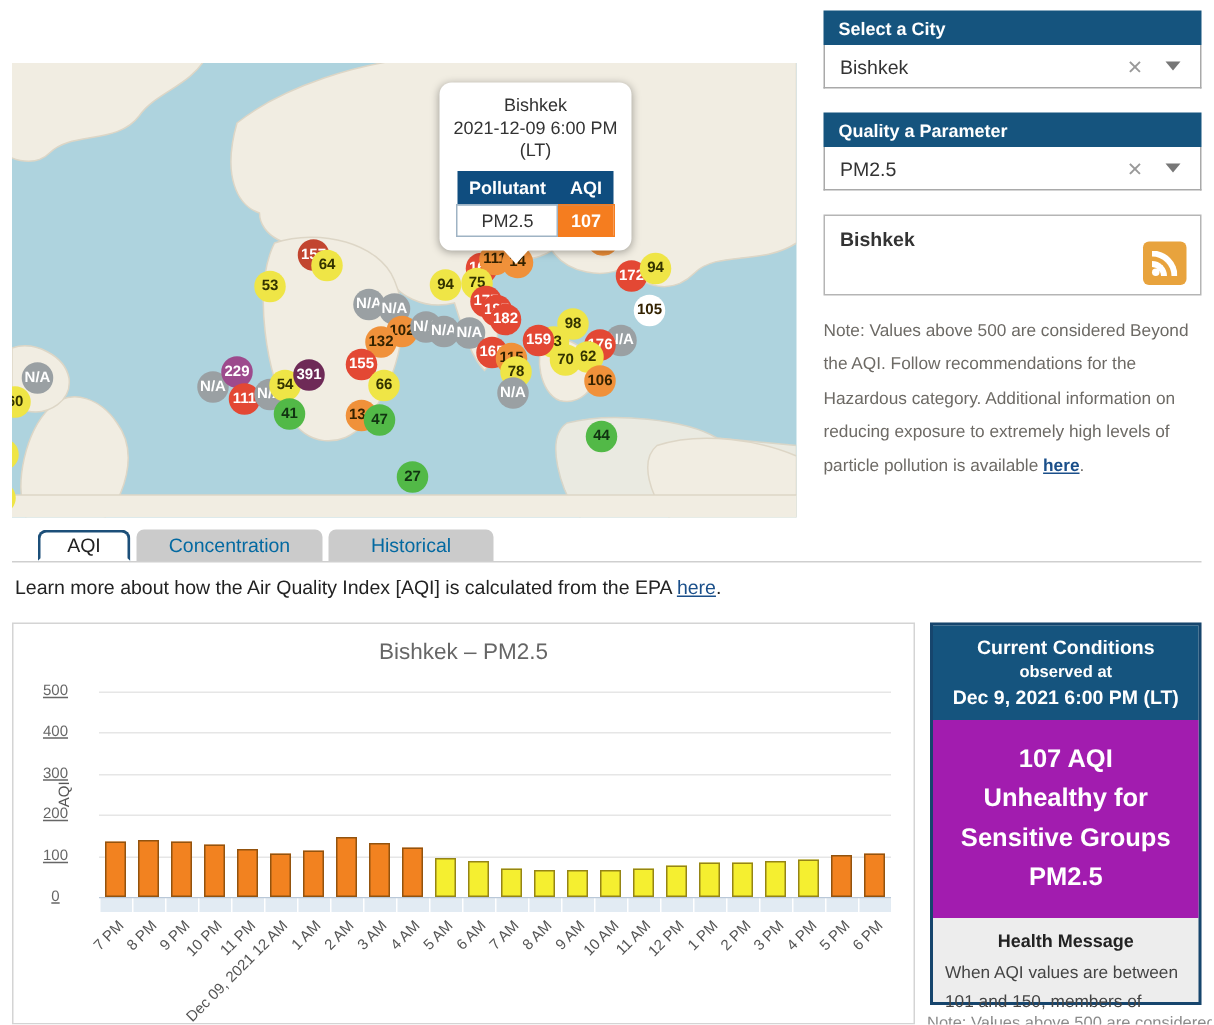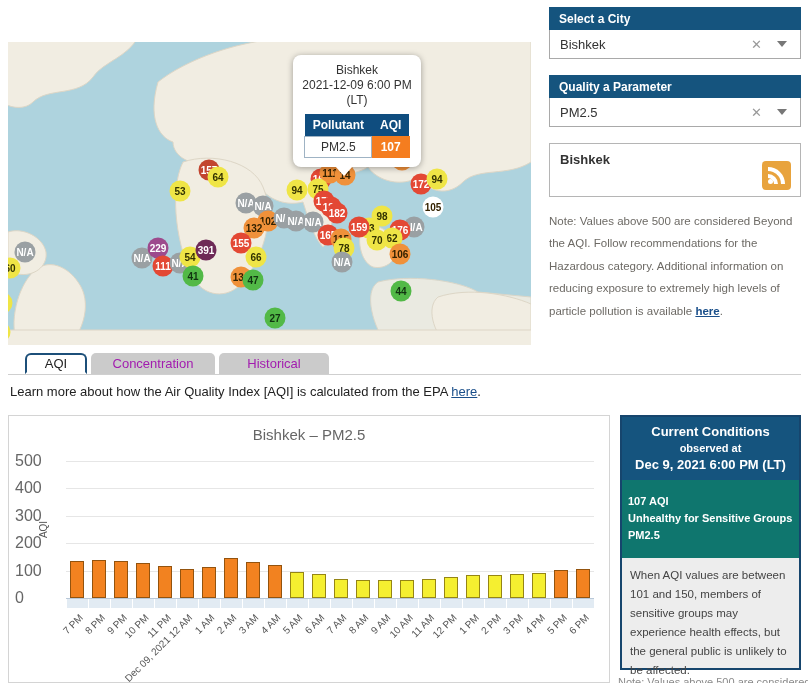--- a/index.html
+++ b/index.html
@@ -39,54 +39,54 @@
   .popup td { border:1px solid #9fb3c4; padding:3px 8px; background:#fff; }
   .popup td.aqi { background:#f57d1f; color:#fff; font-weight:bold; border-color:#f57d1f; }
 
   
   .tabs { position:absolute; left:8px; top:353px; width:793px; height:22px;
     border-bottom:1px solid #cfcfcf; }
   .tab { position:absolute; top:0; height:21px; display:flex; align-items:center;
     justify-content:center; font-size:13px; cursor:pointer; }
   .tab.active { left:17px; width:62px; background:#fff; color:#222;
     border:2px solid #1c4f79; border-bottom:2px solid #fff; border-radius:6px 6px 0 0; }
-  .tab.inactive { background:#cbcbcb; color:#a21caf; border-radius:5px 5px 0 0; }
+  .tab.inactive { background:#cbcbcb; color:#0369a1; border-radius:5px 5px 0 0; }
   .tab.t2 { left:83px; width:124px; }
   .tab.t3 { left:211px; width:110px; }
 
   .learn-more { position:absolute; left:10px; top:384px; font-size:13px; color:#222; }
   a.link { color:#1a4f8a; text-decoration:underline; font-weight:bold; cursor:pointer; }
   a.link2 { color:#1a4f8a; text-decoration:underline; cursor:pointer; }
 
   
   .chart-panel { position:absolute; left:8px; top:415px; width:602px; height:268px;
     background:#fff; border:1px solid #d4d4d4; overflow:hidden; }
   .chart-title { position:absolute; left:0; top:10px; width:100%; text-align:center;
     font-size:15px; color:#666; }
   .gridline { position:absolute; height:1px; background:#e6e6e6; left:57px; width:528px; }
-  .ytick { position:absolute; width:44px; text-align:left; font-size:16px; color:#666;
-    transform:translateY(-50%); }
+  .ytick { position:absolute; width:44px; text-align:center; font-size:10px; color:#666;
+    transform:translateY(-50%);text-decoration:underline; }
   .ylabel { position:absolute; left:26px; top:108px; font-size:10px; color:#555;
     transform:rotate(-90deg); }
   .axisline { position:absolute; left:57px; width:528px; height:1px; background:#b9c8d8; }
   .xband { position:absolute; left:57px; width:528px; height:9px; background:#e2ebf3; }
   .xband i { position:absolute; top:0; width:1px; height:9px; background:#fff; }
   .bar { position:absolute; width:14px; border:1px solid rgba(70,45,0,.55); }
   .xlab { position:absolute; font-size:10px; color:#555; white-space:nowrap;
     transform:rotate(-45deg); transform-origin:top right; }
 
   
   .cc-box { position:absolute; left:620px; top:415px; width:181px; height:255px;
     border:2px solid #16456d; background:#ededed; }
   .cc-head { background:#15547e; color:#fff; text-align:center; padding:7px 4px 8px; }
   .cc-head .t1 { font-size:13px; font-weight:bold; }
   .cc-head .t2 { font-size:11px; font-weight:bold; margin-top:3px; }
   .cc-head .t3 { font-size:13px; font-weight:bold; margin-top:3px; }
-  .cc-aqi { background:#0f766e; color:#fff; text-align:left; font-weight:bold;
-    font-size:11px; line-height:1.55; padding:13px 6px 14px; }
+  .cc-aqi { background:#a21caf; color:#fff; text-align:center; font-weight:bold;
+    font-size:17px; line-height:1.55; padding:13px 6px 14px; }
   .cc-health { padding:8px 8px 10px; }
   .cc-health .ht { text-align:center; font-size:12px; font-weight:bold; color:#222;
     margin-bottom:6px; }
   .cc-health .hp { font-size:11.5px; color:#444; line-height:1.65; }
   .bottom-note { position:absolute; left:618px; top:676px; width:190px; font-size:11px;
     color:#8a8a8a; white-space:nowrap; overflow:hidden; }
 
   
   .sb-header { position:absolute; left:549px; width:252px; height:23px; background:#15547e;
     color:#fff; font-size:12px; font-weight:bold; display:flex; align-items:center;
@@ -313,20 +313,21 @@
       <div class="t1">Current Conditions</div>
       <div class="t2">observed at</div>
       <div class="t3">Dec 9, 2021 6:00 PM (LT)</div>
     </div>
     <div class="cc-aqi">
       <div>107 AQI</div>
       <div>Unhealthy for Sensitive Groups</div>
       <div>PM2.5</div>
     </div>
     <div class="cc-health">
+      <div class="ht">Health Message</div>
       <div class="hp">When AQI values are between 101 and 150, members of sensitive groups may experience health effects, but the general public is unlikely to be affected.</div>
     </div>
   </div>
   <div class="bottom-note">Note: Values above 500 are considered Beyond the AQI. Follow recommendations for the Hazardous category.</div>
 
   <div class="sb-header" style="top:7px;">Select a City</div>
   <div class="sb-select" style="top:30px;">
     <span>Bishkek</span>
     <span class="clear">✕</span>
     <span class="caret"></span>

